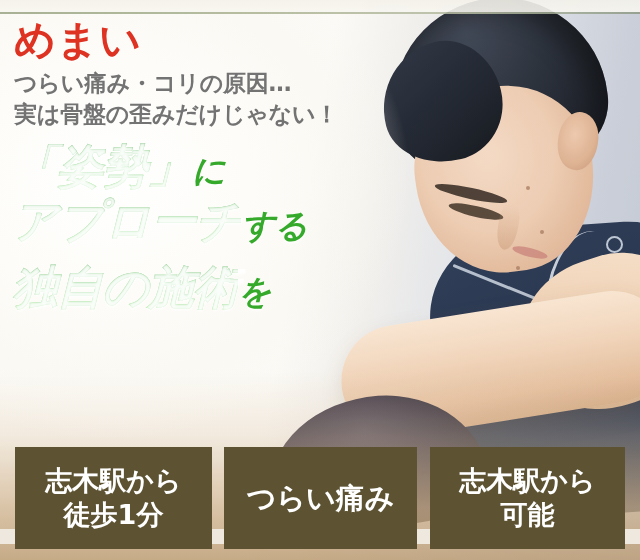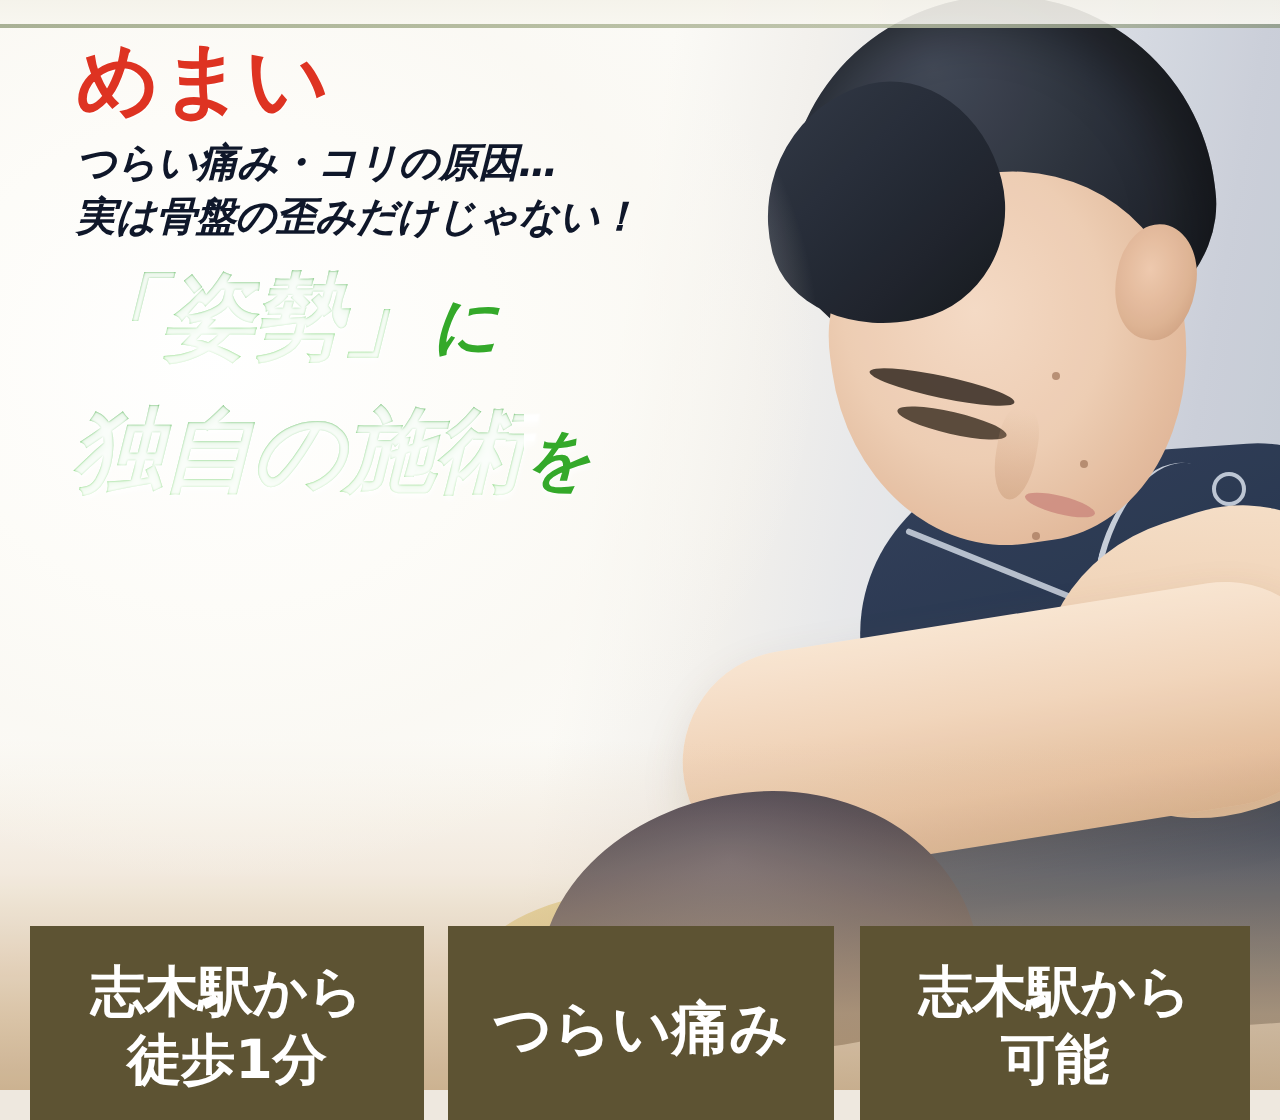--- a/index.html
+++ b/index.html
@@ -249,42 +249,41 @@
     position: absolute;
     left: 0; top: 0;
     width: 640px; height: 12px;
     background: linear-gradient(180deg, #f4f2ea 0%, #f8f6f0 100%);
     opacity: .9;
   }
 
   
   .copy {
     position: absolute;
-    left: 36px; top: 18px;
+    left: 12px; top: 18px;
     width: 400px;
   }
 
   .kw-red {
     font-family: "DejaVu Sans", "Liberation Sans", sans-serif;
     font-size: 41px;
     font-weight: bold;
     line-height: 1.08;
     color: #de3322;
     letter-spacing: .5px;
     margin: 0 0 6px 2px;
     text-shadow: 0 1px 0 rgba(255,255,255,.85);
   }
 
   .sub-olive {
-    font-size: 20px;
+    font-size: 23px;
     font-weight: bold;
     line-height: 1.33;
-    color: #0f172a;
+    color: #737373;
     margin: 0 0 10px 2px;
-    font-style: italic;
     letter-spacing: -0.2px;
     white-space: pre-line;
   }
 
   .line-green {
     font-size: 35px;
     font-weight: bold;
     line-height: 1.18;
     margin: 0 0 2px 0;
     letter-spacing: -0.5px;
@@ -311,21 +310,21 @@
   .line-green.l3 { margin-top: 12px; }
   .line-green.l4 {
     font-size: 33px;
     color: #34a92a;
     margin-top: -2px;
   }
 
   
   .badges {
     position: absolute;
-    left: 0; bottom: 0;
+    left: 0; bottom: 16px;
     width: 640px;
     height: 120px;
   }
   .badge-strip-bottom {
     position: absolute;
     left: 0; bottom: 0;
     width: 640px; height: 15px;
     background: #eee8df;
   }
   .badge {
@@ -394,20 +393,23 @@
 
     <div class="kw-red">めまい</div>
 
     <div class="sub-olive">つらい痛み・コリの原因…
 実は骨盤の歪みだけじゃない！</div>
 
     <div class="line-green l1">
       <span class="big">「姿勢」</span><span class="small">に</span>
     </div>
 
+    <div class="line-green l2">
+      <span class="big">アプローチ</span><span class="small">する</span>
+    </div>
 
     <div class="line-green l3">
       <span class="big">独自の施術</span><span class="small">を</span>
     </div>
 
   </div>
 
   <div class="badges">
     <div class="badge-strip-bottom"></div>
 

